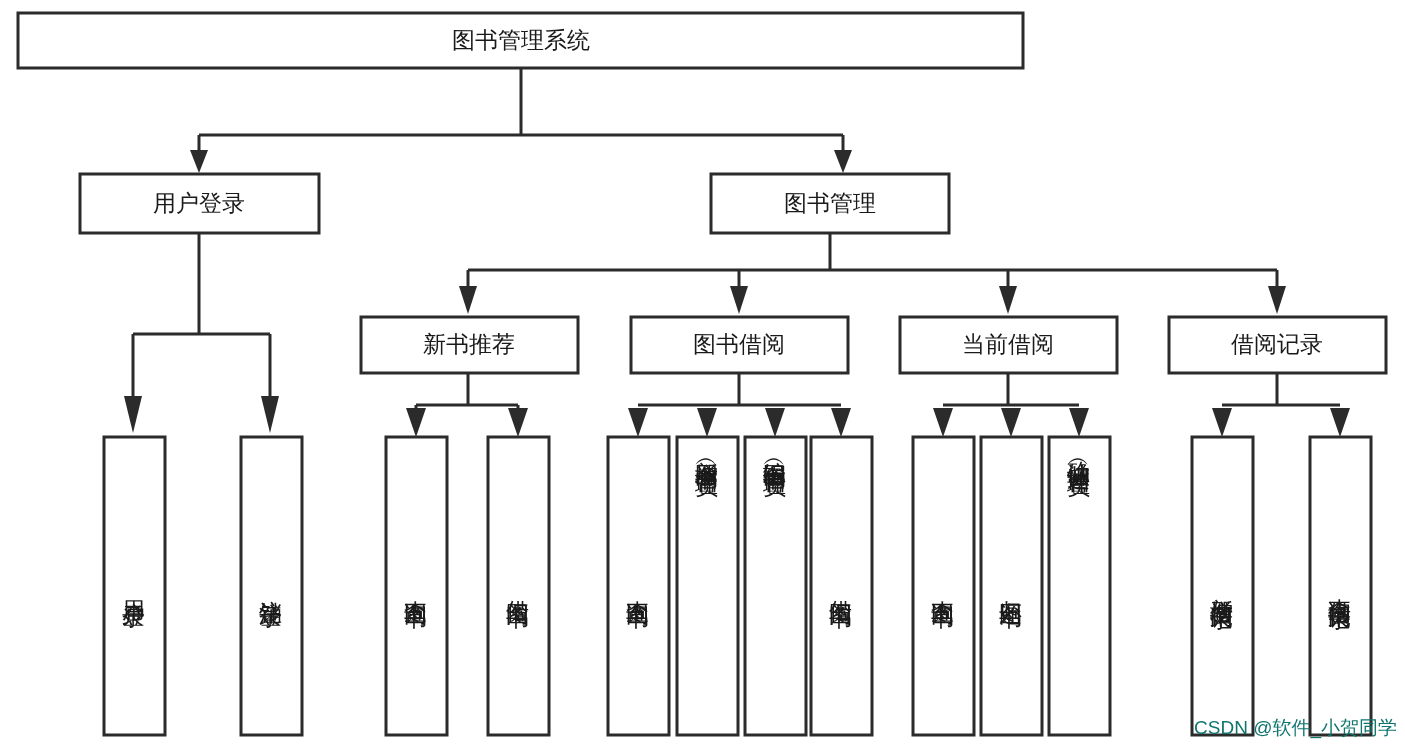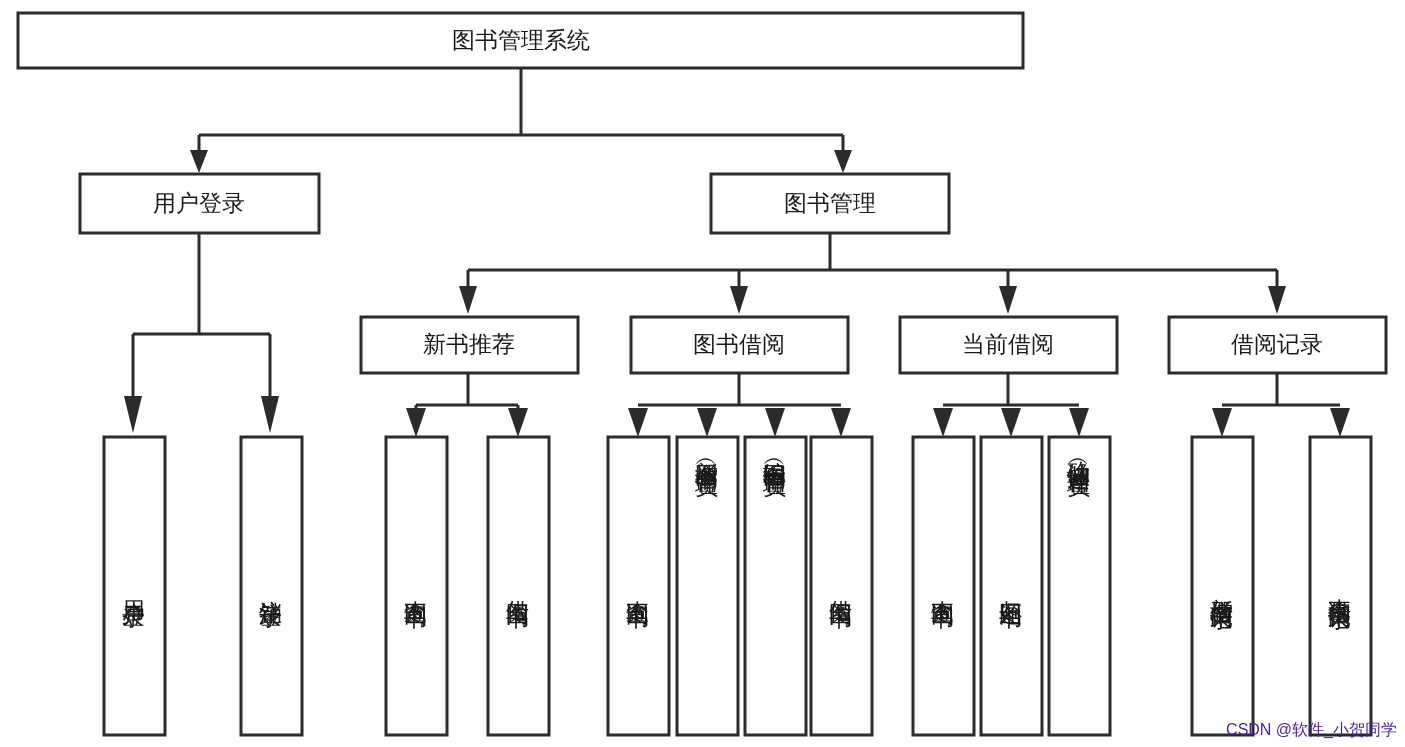--- a/index.html
+++ b/index.html
@@ -61,22 +61,22 @@
     font-size: 23px;
     color: #1a1a1a;
     letter-spacing: 2px;
     white-space: nowrap;
   }
   .watermark {
     position: absolute;
     right: 8px;
     bottom: 6px;
     font-family: "Liberation Sans", "DejaVu Sans", sans-serif;
-    font-size: 16px;
-    color: #4c1d95;
+    font-size: 19px;
+    color: #0f766e;
     white-space: nowrap;
     user-select: none;
   }
 </style>
 </head>
 <body>
 
 <div id="diagram-root">
 
   <svg id="tree-svg" viewBox="0 0 1405 747">

